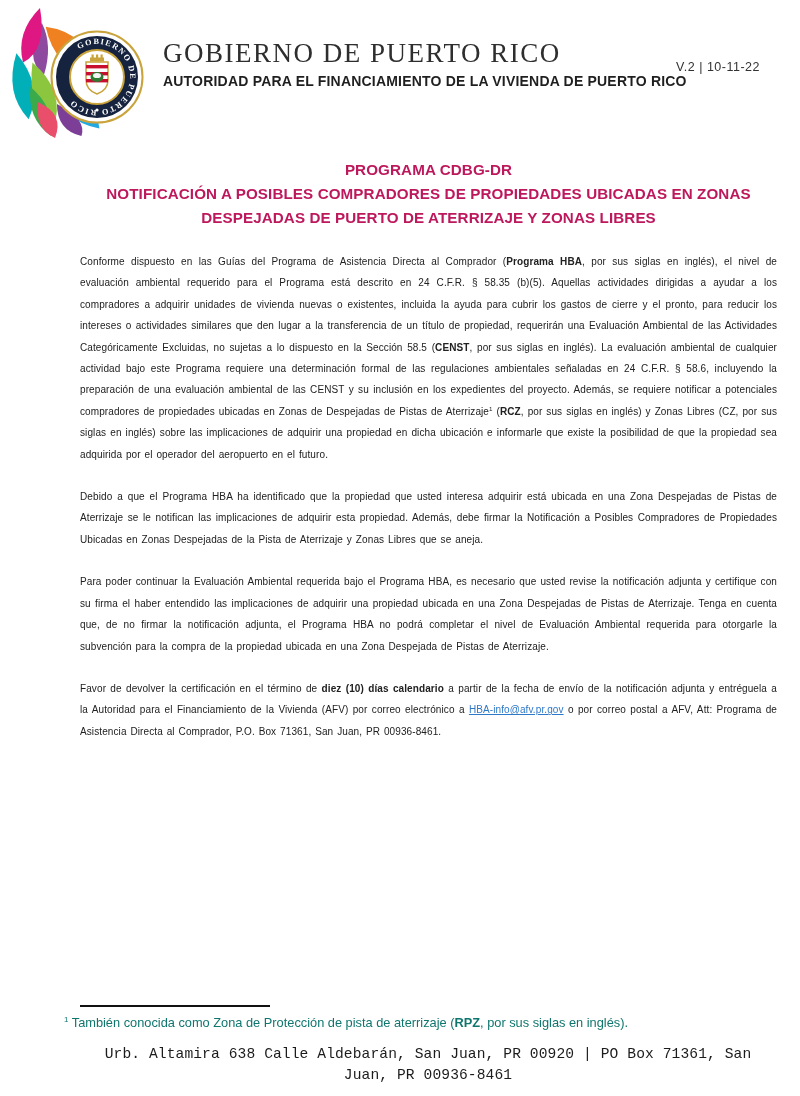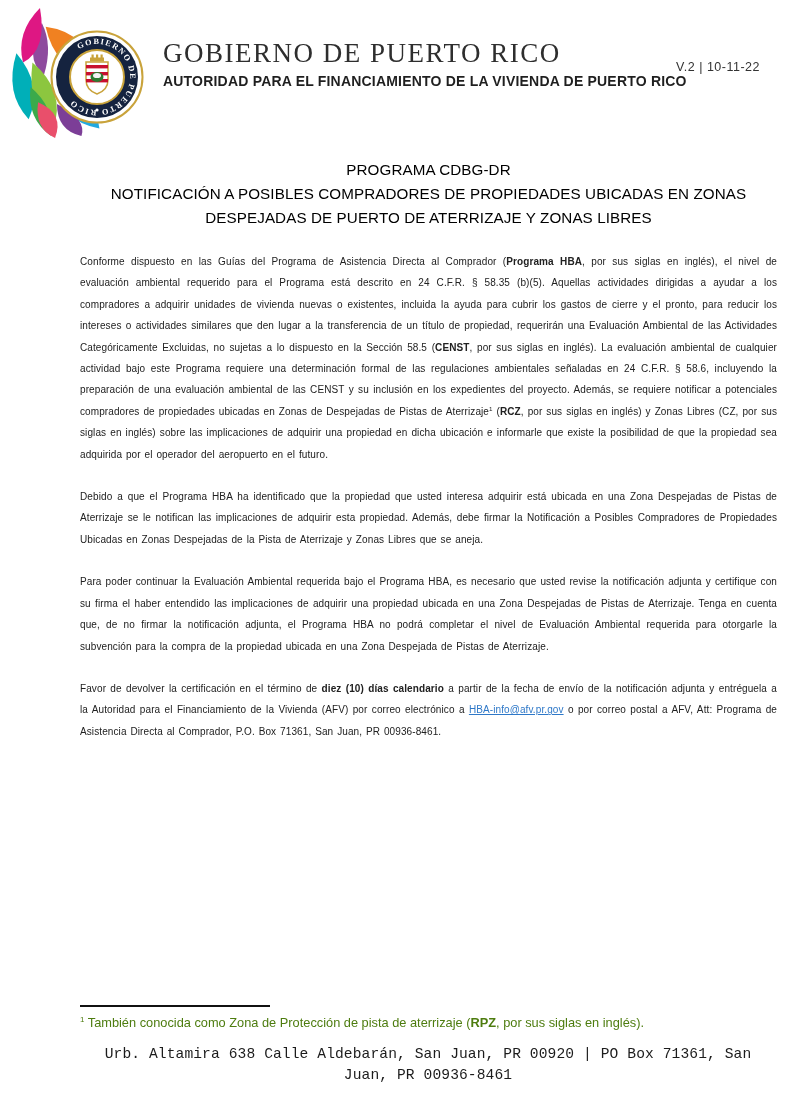--- a/index.html
+++ b/index.html
@@ -42,23 +42,23 @@
     top: 60px;
     font-size: 12.5px;
     letter-spacing: 0.5px;
     color: #333333;
   }
   
   .content { padding: 0 23px 0 80px; flex: 0 0 auto; }
   .doc-title { margin-top: 20px; text-align: center; }
   .doc-title .t-line {
     font-size: 15.2px;
-    font-weight: 400;
+    font-weight: 700;
     line-height: 24px;
-    color: #000000;
+    color: #be185d;
     letter-spacing: 0.1px;
   }
   .para {
     margin-top: 21px;
     font-size: 10px;
     line-height: 21.4px;
     text-align: justify;
     letter-spacing: 0.1px;
     word-spacing: 1px;
     color: #212121;
@@ -67,24 +67,24 @@
   .para sup, .footnote sup { font-size: 62%; vertical-align: super; line-height: 0; }
   a.doc-link { color: var(--link-color, #2E78C8); cursor: pointer; }
   
   .footer-area { margin-top: auto; flex: 0 0 auto; padding-bottom: 10px; }
   .footnote-divider {
     margin-left: 80px;
     width: 190px;
     border-top: 2px solid #111111;
   }
   .footnote {
-    margin: 7px 24px 0 80px;
+    margin: 7px 24px 0 64px;
     font-size: 12.8px;
     line-height: 17px;
-    color: #4d7c0f;
+    color: #0f766e;
   }
   .footnote strong { font-weight: 700; }
   .footer-lines { margin: 13px 24px 0 80px; text-align: center; font-family: Liberation Mono, monospace; }
   .footer-line {
     font-size: 14.6px;
     line-height: 21px;
     color: #1c1c1c;
     letter-spacing: 0.1px;
   }
 </style>

